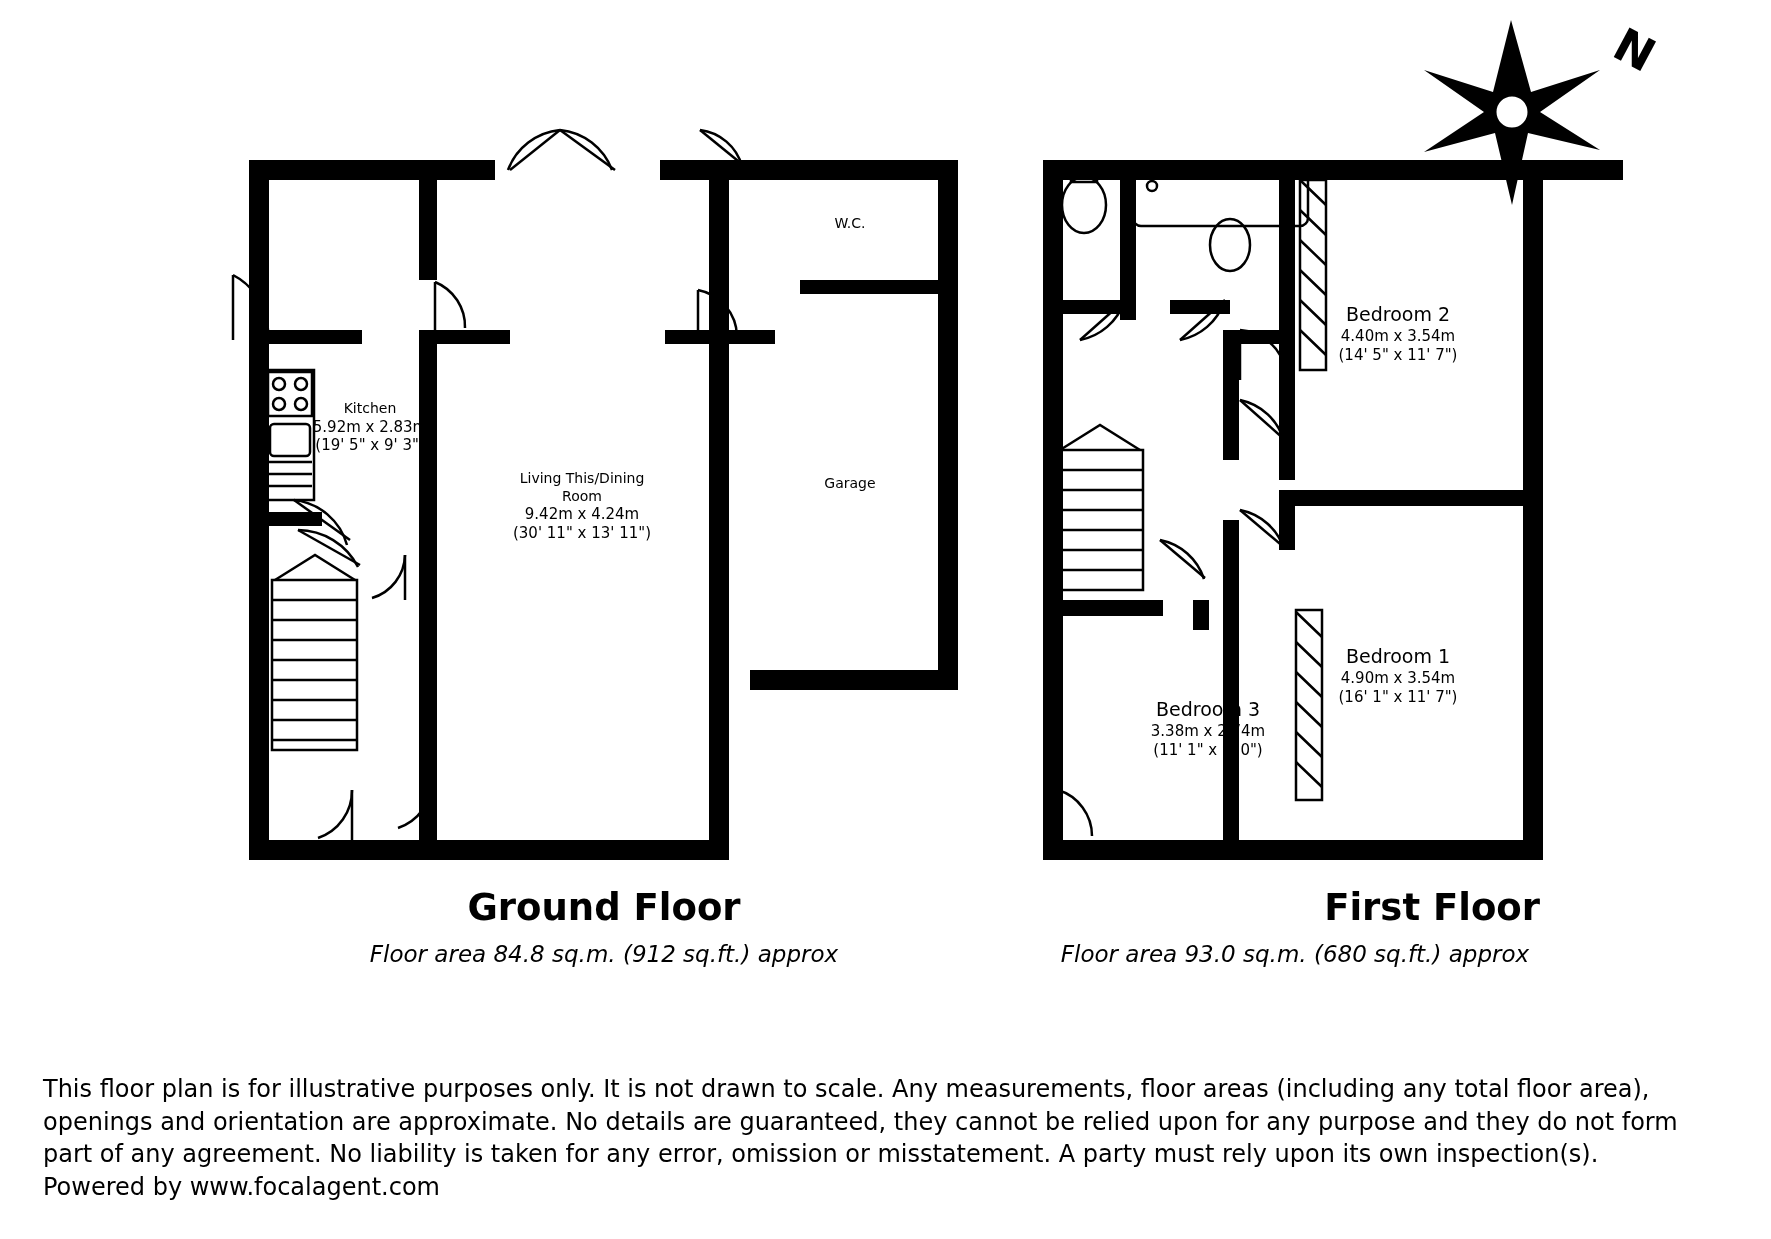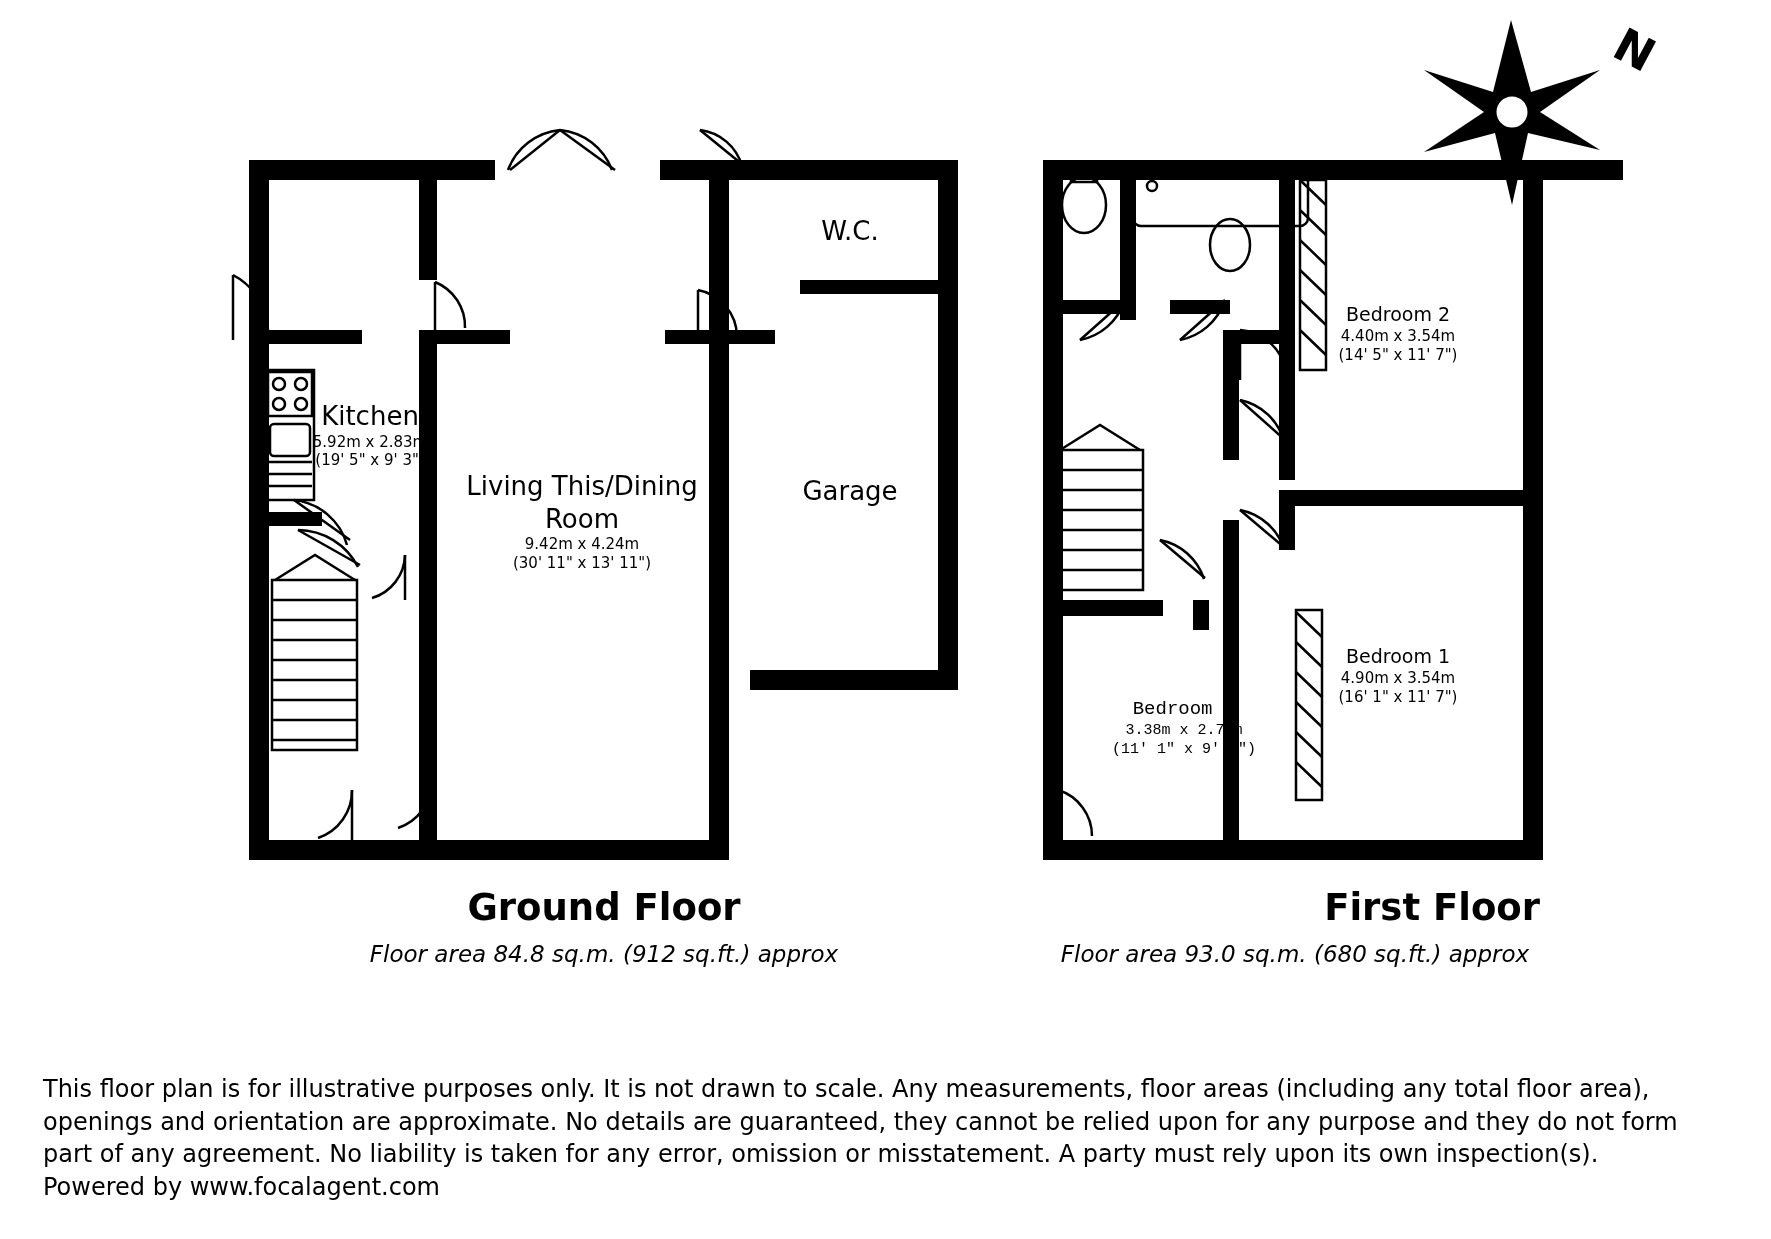--- a/index.html
+++ b/index.html
@@ -27,21 +27,21 @@
     width: 1771px;
     height: 1239px;
   }
   .lbl {
     position: absolute;
     text-align: center;
     line-height: 1.25;
     white-space: nowrap;
   }
   .room-name {
-    font-size: 26px;
+    font-size: 14px;
     font-weight: 400;
   }
   .room-name.small {
     font-size: 19px;
   }
   .room-dim {
     font-size: 15px;
   }
   .floor-title {
     font-size: 37px;
@@ -288,21 +288,21 @@
     <div class="room-dim">4.40m x 3.54m</div>
     <div class="room-dim">(14' 5" x 11' 7")</div>
   </div>
 
   <div class="lbl" style="left:1308px; top:645px; width:180px;">
     <div class="room-name small">Bedroom 1</div>
     <div class="room-dim">4.90m x 3.54m</div>
     <div class="room-dim">(16' 1" x 11' 7")</div>
   </div>
 
-  <div class="lbl" style="left:1094px; top:698px; width:180px;font-family:Liberation Mono, monospace;">
+  <div class="lbl" style="left:1118px; top:698px; width:180px;">
     <div class="room-name small">Bedroom 3</div>
     <div class="room-dim">3.38m x 2.74m</div>
     <div class="room-dim">(11' 1" x 9' 0")</div>
   </div>
 
   <div class="lbl floor-title" style="left:344px; top:885px; width:520px;">Ground Floor</div>
   <div class="lbl floor-area" style="left:294px; top:940px; width:620px;">Floor area 84.8 sq.m. (912 sq.ft.) approx</div>
 
   <div class="lbl floor-title" style="left:1050px; top:885px; width:490px;text-align:right;">First Floor</div>
   <div class="lbl floor-area" style="left:985px; top:940px; width:620px;">Floor area 93.0 sq.m. (680 sq.ft.) approx</div>

